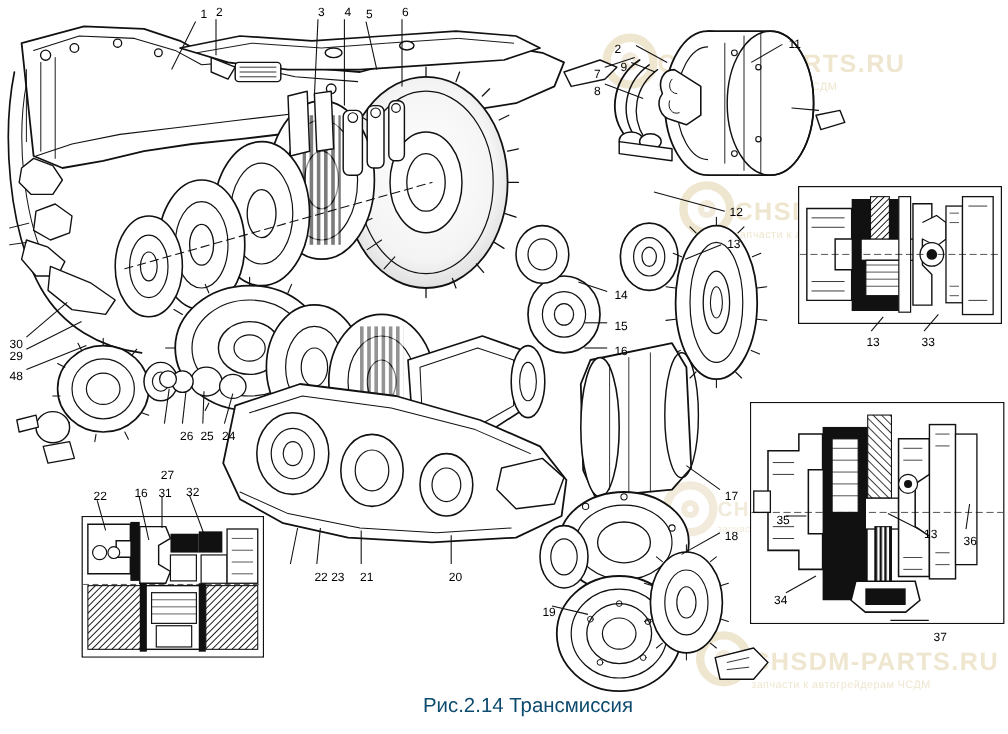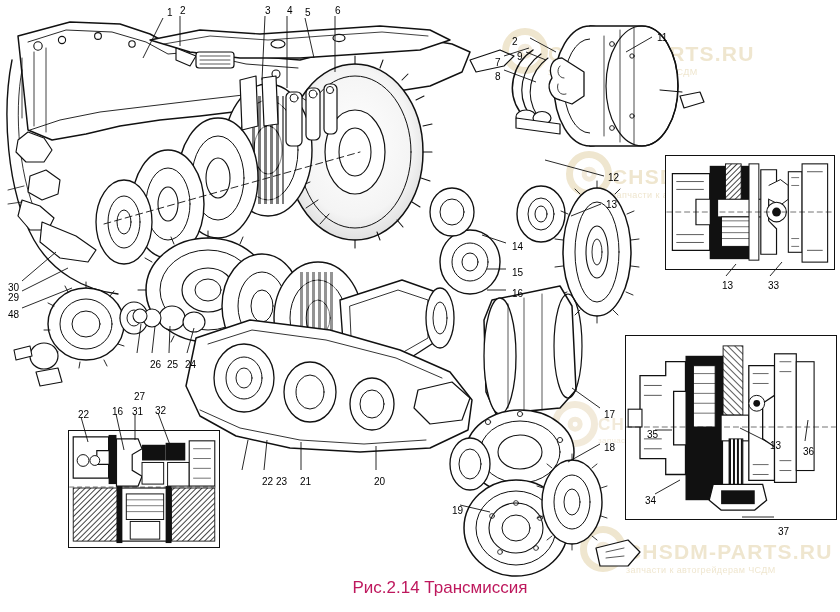--- a/index.html
+++ b/index.html
@@ -51,21 +51,21 @@
     box-sizing: border-box;
   }
   
   #caption {
     position: absolute;
     left: 0;
     right: 0;
     bottom: 14px;
     text-align: center;
     font-size: 17px;
-    color: #be185d;
+    color: #0c4a6e;
     font-family: "Liberation Sans", sans-serif;
     margin-left: 40px;
   }
   
   .lbl {
     position: absolute;
     font-size: 10px;
     color: #000;
     font-family: "Liberation Sans", sans-serif;
     line-height: 1;

